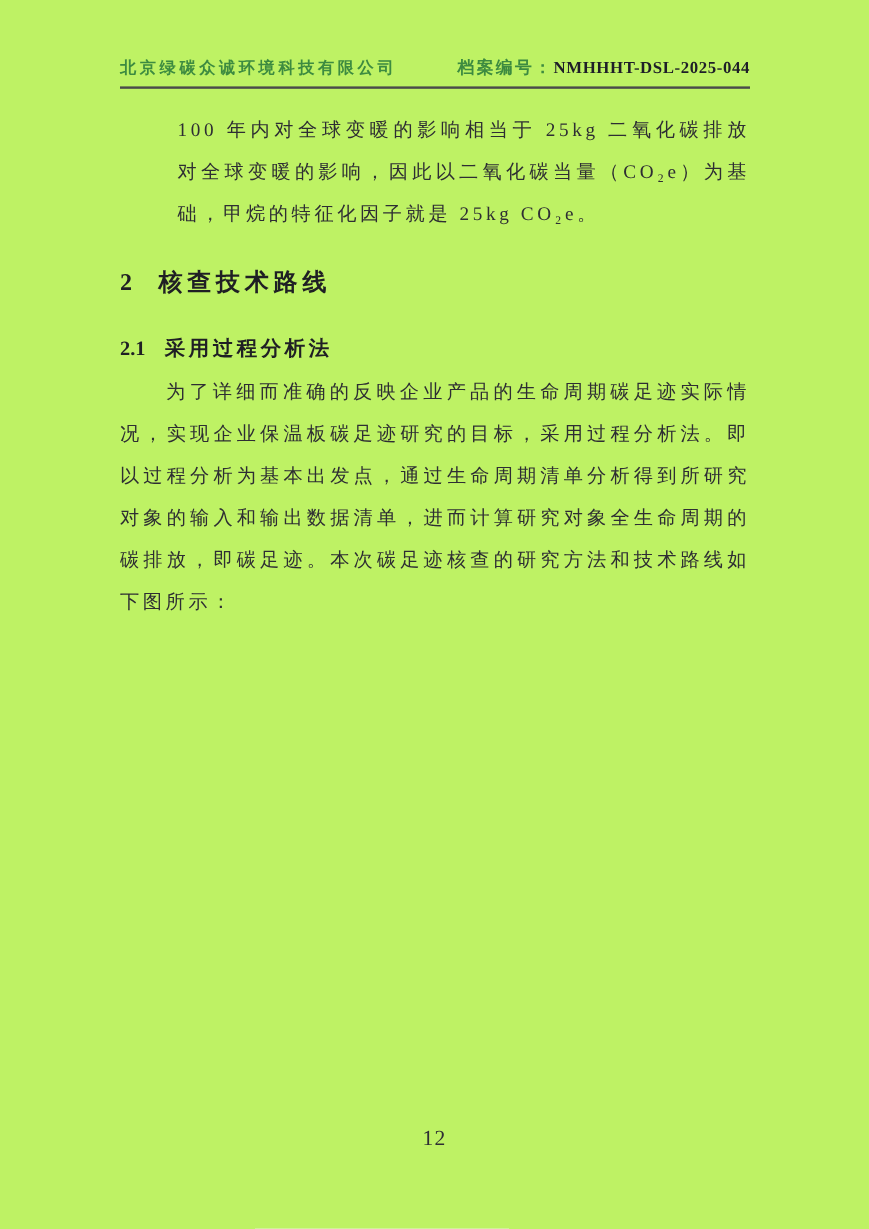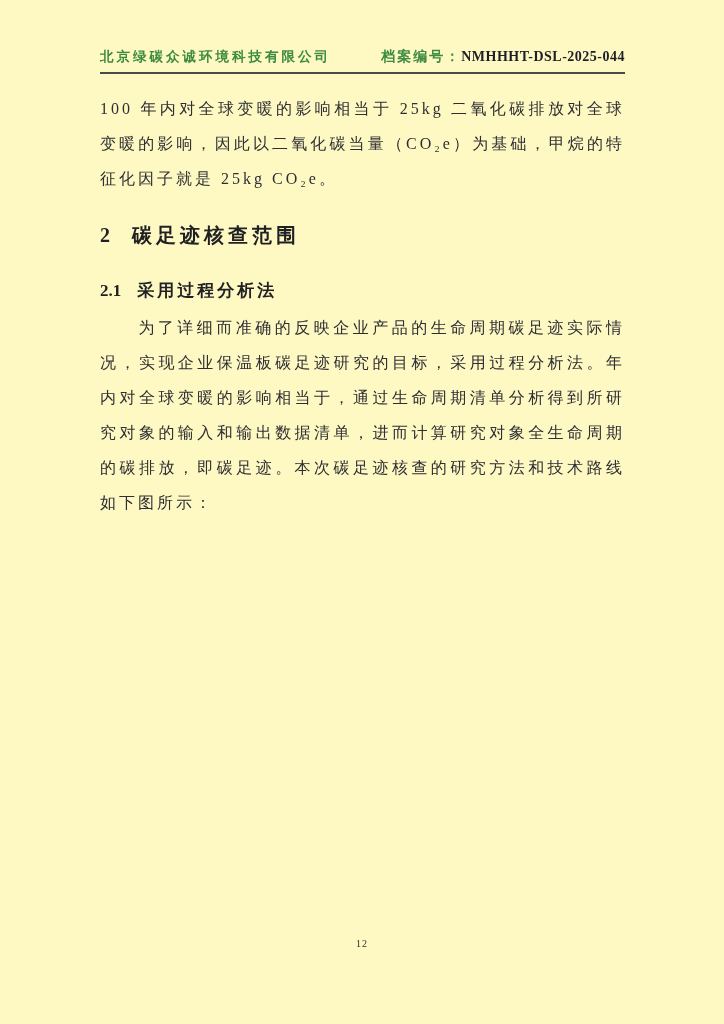--- a/index.html
+++ b/index.html
@@ -6,21 +6,21 @@
     margin: 0;
     padding: 0;
     background: #f2f2f2;
     font-family: "Liberation Serif", "DejaVu Serif", serif;
   }
   .page {
     position: relative;
     width: 724px;
     height: 1024px;
     margin: 0 auto;
-    background: #fef9c3;
+    background: #bef264;
     box-sizing: border-box;
     color: #2e2e33;
     overflow: hidden;
   }
   .content {
     position: absolute;
     left: 100px;
     right: 99px;
     top: 0;
   }
@@ -57,20 +57,21 @@
   .para {
     font-size: 16px;
     line-height: 35px;
     letter-spacing: 3px;
     text-align: justify;
     color: #2e2e33;
     margin: 0;
   }
   .para-first {
     margin-top: 17px;
+    margin-left: 48px;
   }
   .para-indent {
     text-indent: 2.4em;
     margin-top: 8px;
   }
   
   .h1 {
     margin-top: 26px;
     font-size: 20px;
     font-weight: bold;
@@ -93,46 +94,46 @@
     margin-right: 16px;
     text-align: right;
   }
   
   .page-number {
     position: absolute;
     left: 0;
     right: 0;
     top: 938px;
     text-align: center;
-    font-size: 10px;
+    font-size: 18px;
     color: #2e2e33;
     letter-spacing: 1px;
   }
 </style>
 </head>
 <body>
 
 <div class="page">
   <div class="content">
 
     <div class="doc-header">
       <span class="company-name">北京绿碳众诚环境科技有限公司</span>
       <span class="archive">
         <span class="archive-label">档案编号：</span><span class="archive-number">NMHHHT-DSL-2025-044</span>
       </span>
     </div>
 
     <p class="para para-first">100 年内对全球变暖的影响相当于 25kg 二氧化碳排放对全球变暖的影响，因此以二氧化碳当量（CO₂e）为基础，甲烷的特征化因子就是 25kg CO₂e。</p>
 
     <div class="h1">
-      <span class="num">2</span><span>碳足迹核查范围</span>
+      <span class="num">2</span><span>核查技术路线</span>
     </div>
 
     <div class="h2">
       <span class="num">2.1</span><span>采用过程分析法</span>
     </div>
 
-    <p class="para para-indent">为了详细而准确的反映企业产品的生命周期碳足迹实际情况，实现企业保温板碳足迹研究的目标，采用过程分析法。年内对全球变暖的影响相当于，通过生命周期清单分析得到所研究对象的输入和输出数据清单，进而计算研究对象全生命周期的碳排放，即碳足迹。本次碳足迹核查的研究方法和技术路线如下图所示：</p>
+    <p class="para para-indent">为了详细而准确的反映企业产品的生命周期碳足迹实际情况，实现企业保温板碳足迹研究的目标，采用过程分析法。即以过程分析为基本出发点，通过生命周期清单分析得到所研究对象的输入和输出数据清单，进而计算研究对象全生命周期的碳排放，即碳足迹。本次碳足迹核查的研究方法和技术路线如下图所示：</p>
 
   </div>
 
   <div class="page-number">12</div>
 </div>
 
 </body></html>

